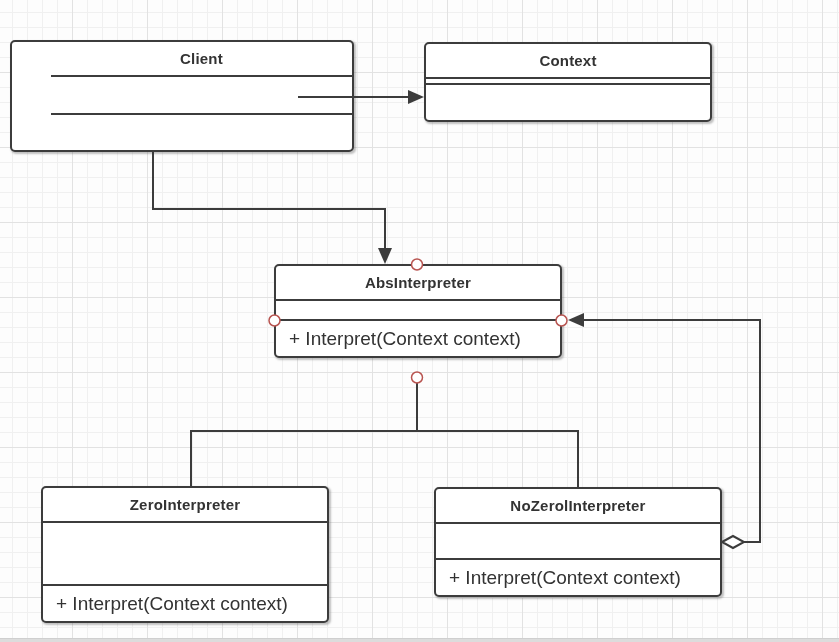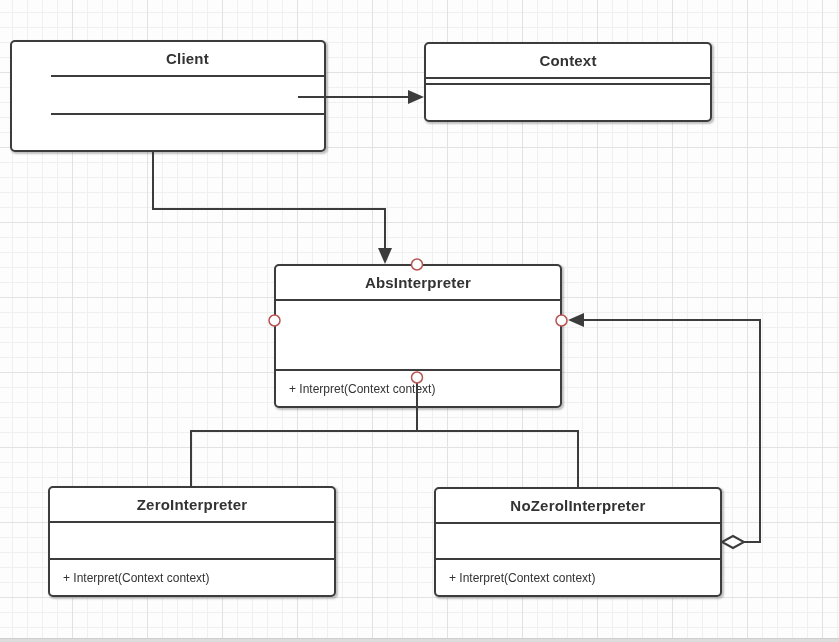--- a/index.html
+++ b/index.html
@@ -51,27 +51,27 @@
   }
   .uml-class .attrs {
     flex: 1 1 auto;
     border-bottom: 2px solid #3c3c3c;
   }
   .uml-class .methods {
     height: 35px;
     display: flex;
     align-items: center;
     padding-left: 13px;
-    font-size: 12px;
+    font-size: 19px;
   }
 
-  #box-client        { left: 10px;  top: 40px;  width: 316px; height: 112px; padding-left: 39px; }
+  #box-client        { left: 10px;  top: 40px;  width: 344px; height: 112px; padding-left: 39px; }
   #box-context       { left: 424px; top: 42px;  width: 288px; height: 80px; }
-  #box-absinterp     { left: 274px; top: 264px; width: 288px; height: 144px; }
-  #box-zerointerp    { left: 48px;  top: 486px; width: 288px; height: 111px; }
+  #box-absinterp     { left: 274px; top: 264px; width: 288px; height: 94px; }
+  #box-zerointerp    { left: 41px;  top: 486px; width: 288px; height: 137px; }
   #box-nozerointerp  { left: 434px; top: 487px; width: 288px; height: 110px; justify-content: flex-end; }
 
   .connector-layer {
     position: absolute;
     left: 0; top: 0;
     width: 839px;
     height: 642px;
     z-index: 5;
     pointer-events: none;
   }

